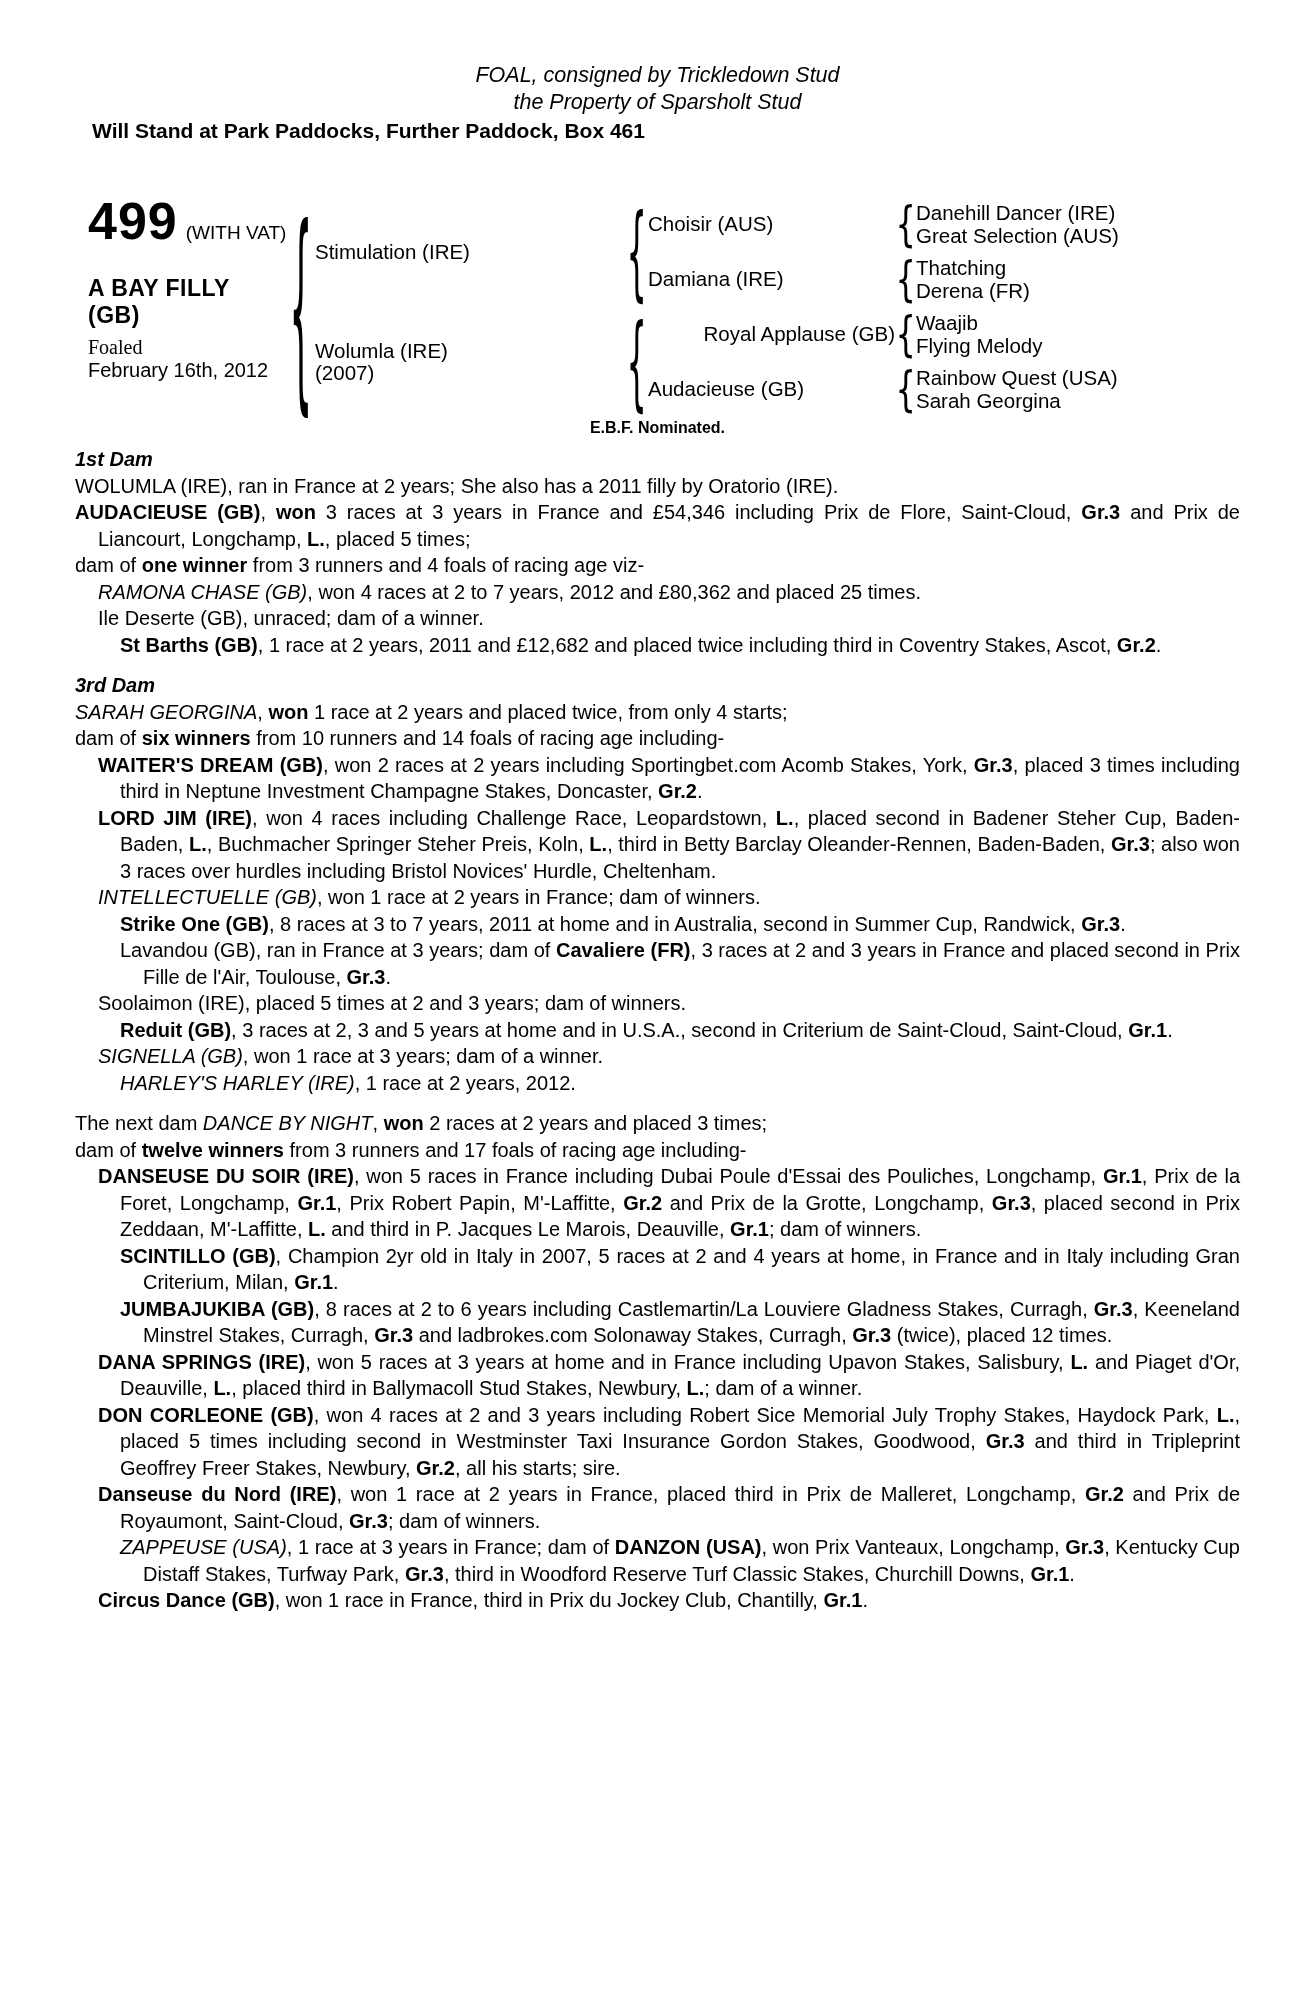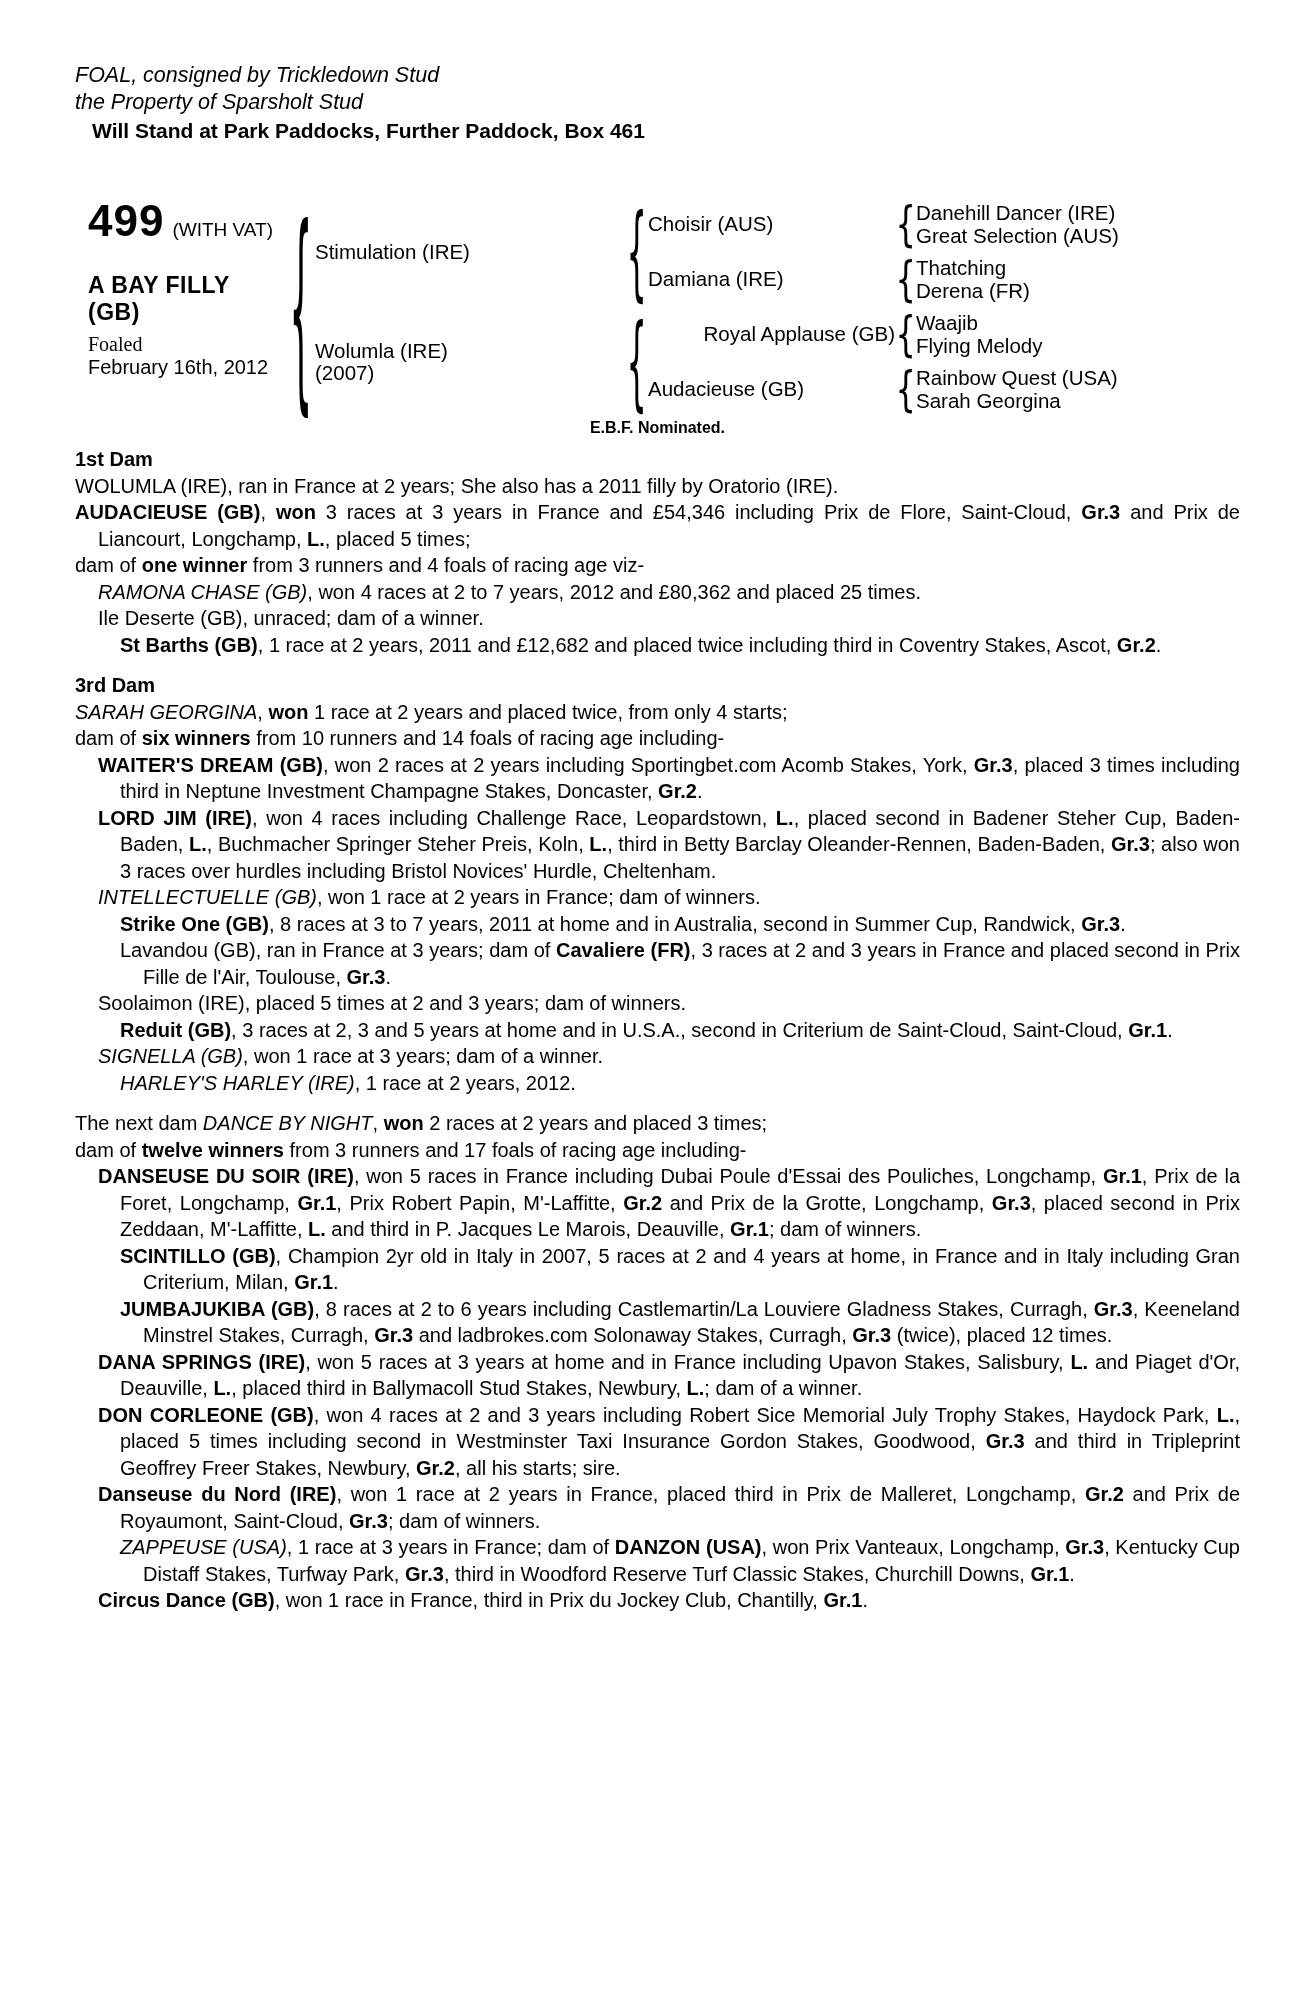--- a/index.html
+++ b/index.html
@@ -1,28 +1,28 @@
 <!DOCTYPE html>
 <html><head>
 <meta charset="utf-8">
 <style>
   html,body{margin:0;padding:0;}
   body{width:1314px;height:2000px;background:#ffffff;color:#000;
        font-family:"Liberation Sans",sans-serif;overflow:hidden;}
   .page{padding:62px 74px 0 75px;}
 
   
-  .consign{font-style:italic;font-size:21.5px;line-height:27px;}
+  .consign{text-align:center;font-style:italic;font-size:21.5px;line-height:27px;}
   .stand{font-weight:bold;font-size:21px;line-height:28px;padding-left:17px;margin-top:1px;}
 
   
   .pedigree{display:flex;align-items:flex-start;margin-top:56px;}
   .lot-col{width:212px;flex:0 0 212px;padding-left:13px;box-sizing:border-box;}
   .lot-line{display:flex;align-items:baseline;}
-  .lot-num{font-weight:bold;font-size:44px;line-height:40px;letter-spacing:1px;}
+  .lot-num{font-weight:bold;font-size:52px;line-height:40px;letter-spacing:1px;}
   .vat{font-size:19px;margin-left:8px;}
   .horse-name{font-weight:bold;font-size:23px;margin-top:31px;letter-spacing:.5px;}
   .foaled{font-size:20px;margin-top:7px;line-height:23px;font-family:Liberation Serif, serif;}
   .foaled-date{font-size:20px;line-height:23px;}
 
   .tree{flex:1;display:grid;
         grid-template-columns:28px 310px 23px 247px 21px auto;
         grid-template-rows:23px 23px 9px 23px 23px 9px 23px 23px 9px 23px 23px;
         font-size:20.5px;}
   .cell{display:flex;flex-direction:column;justify-content:center;line-height:22px;white-space:nowrap;}
@@ -30,21 +30,21 @@
   .brace{display:flex;align-items:center;justify-content:center;overflow:visible;
          font-family:"DejaVu Sans",sans-serif;font-weight:normal;}
   .brace span{display:block;}
   .brace.small span{font-size:40px;transform:scale(0.80,1.20);}
   .brace.med span{font-size:40px;transform:scale(0.80,2.60);}
   .brace.big span{font-size:56px;transform:scale(0.65,3.90);}
 
   
   .ebf{text-align:center;font-weight:bold;font-size:16px;margin-top:7px;}
   .sections{margin-top:9px;font-size:20px;line-height:26.5px;}
-  .sec-h{font-weight:bold;}
+  .sec-h{font-weight:bold;font-style:italic;}
   .sep{margin-top:14px;}
   .para{text-align:justify;}
   .h0{padding-left:23px;text-indent:-23px;}
   .h1{padding-left:45px;text-indent:-22px;}
   .h2{padding-left:68px;text-indent:-23px;}
   .bold{font-weight:bold;}
   .italic{font-style:italic;}
 </style>
 </head>
 <body>

